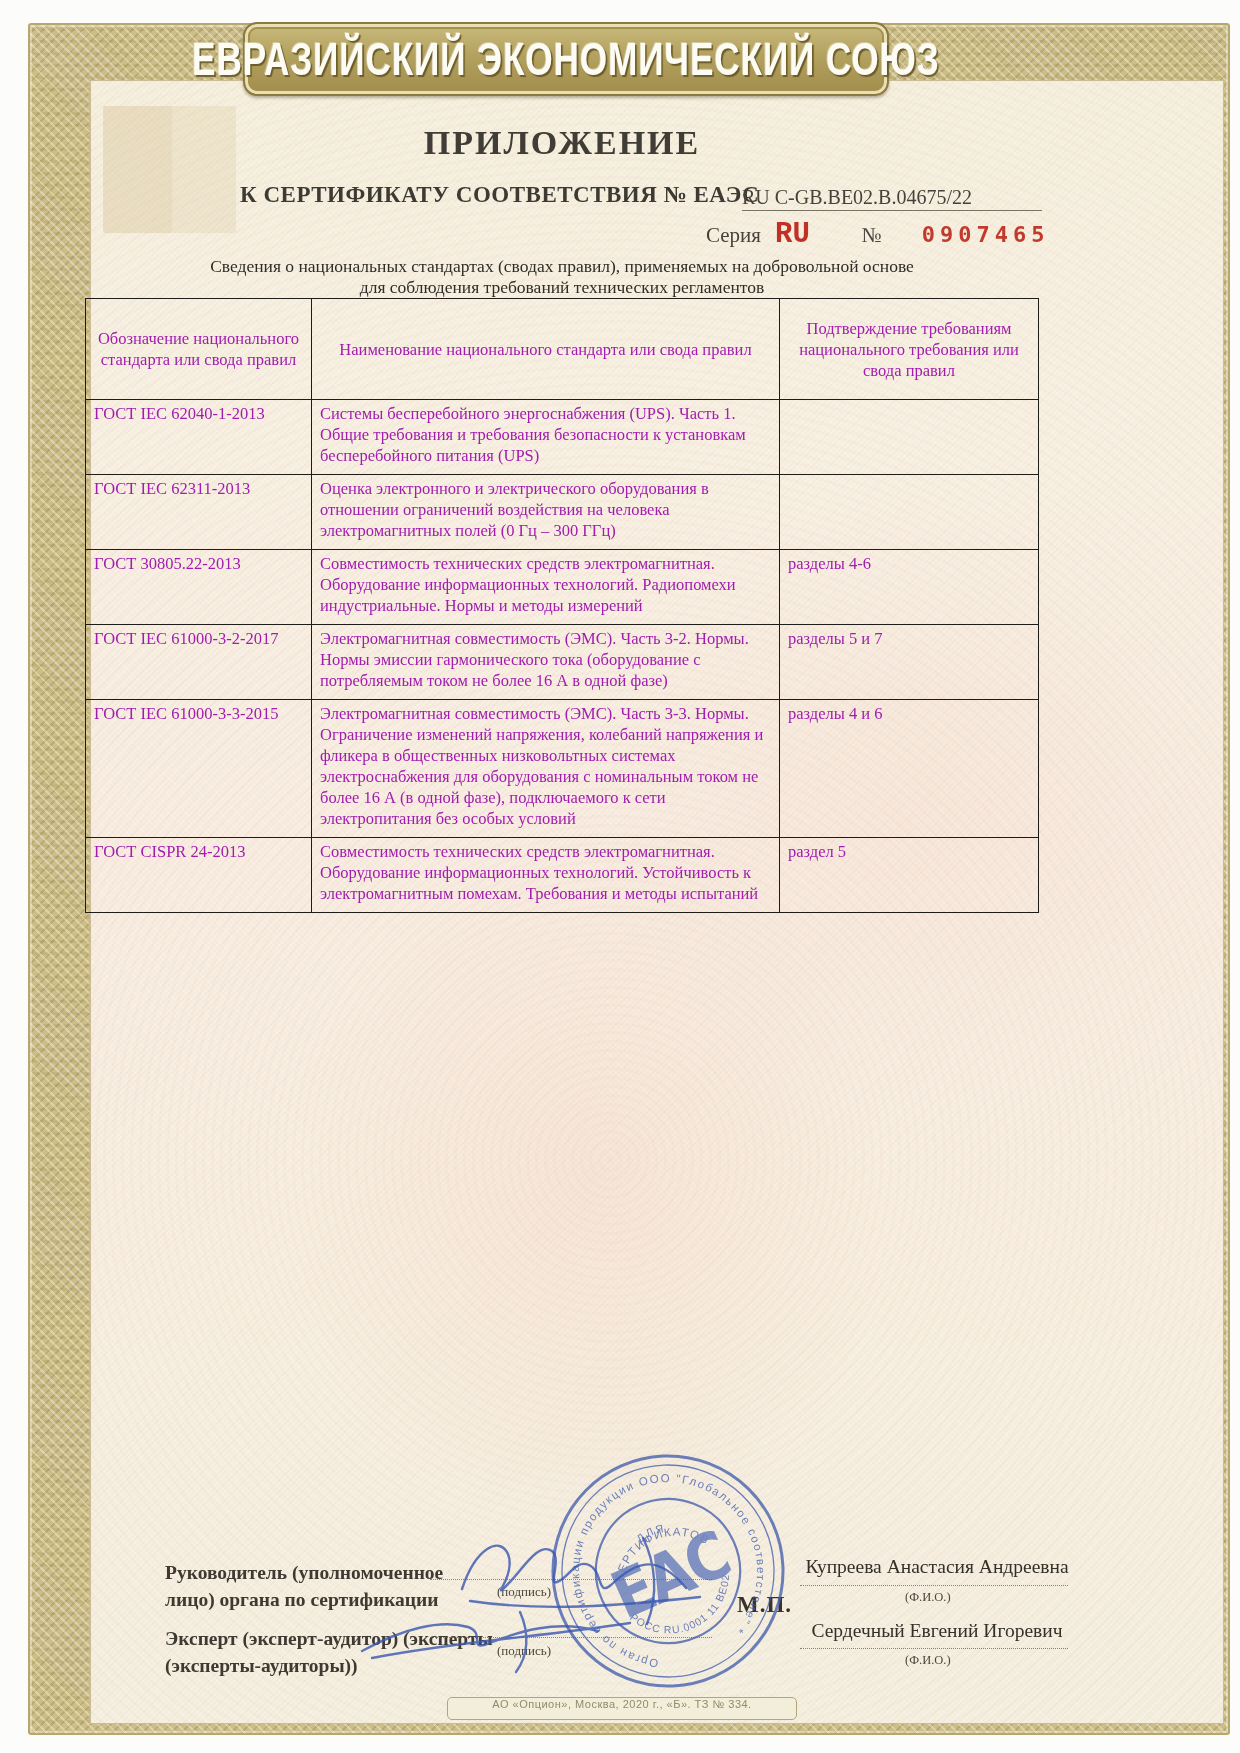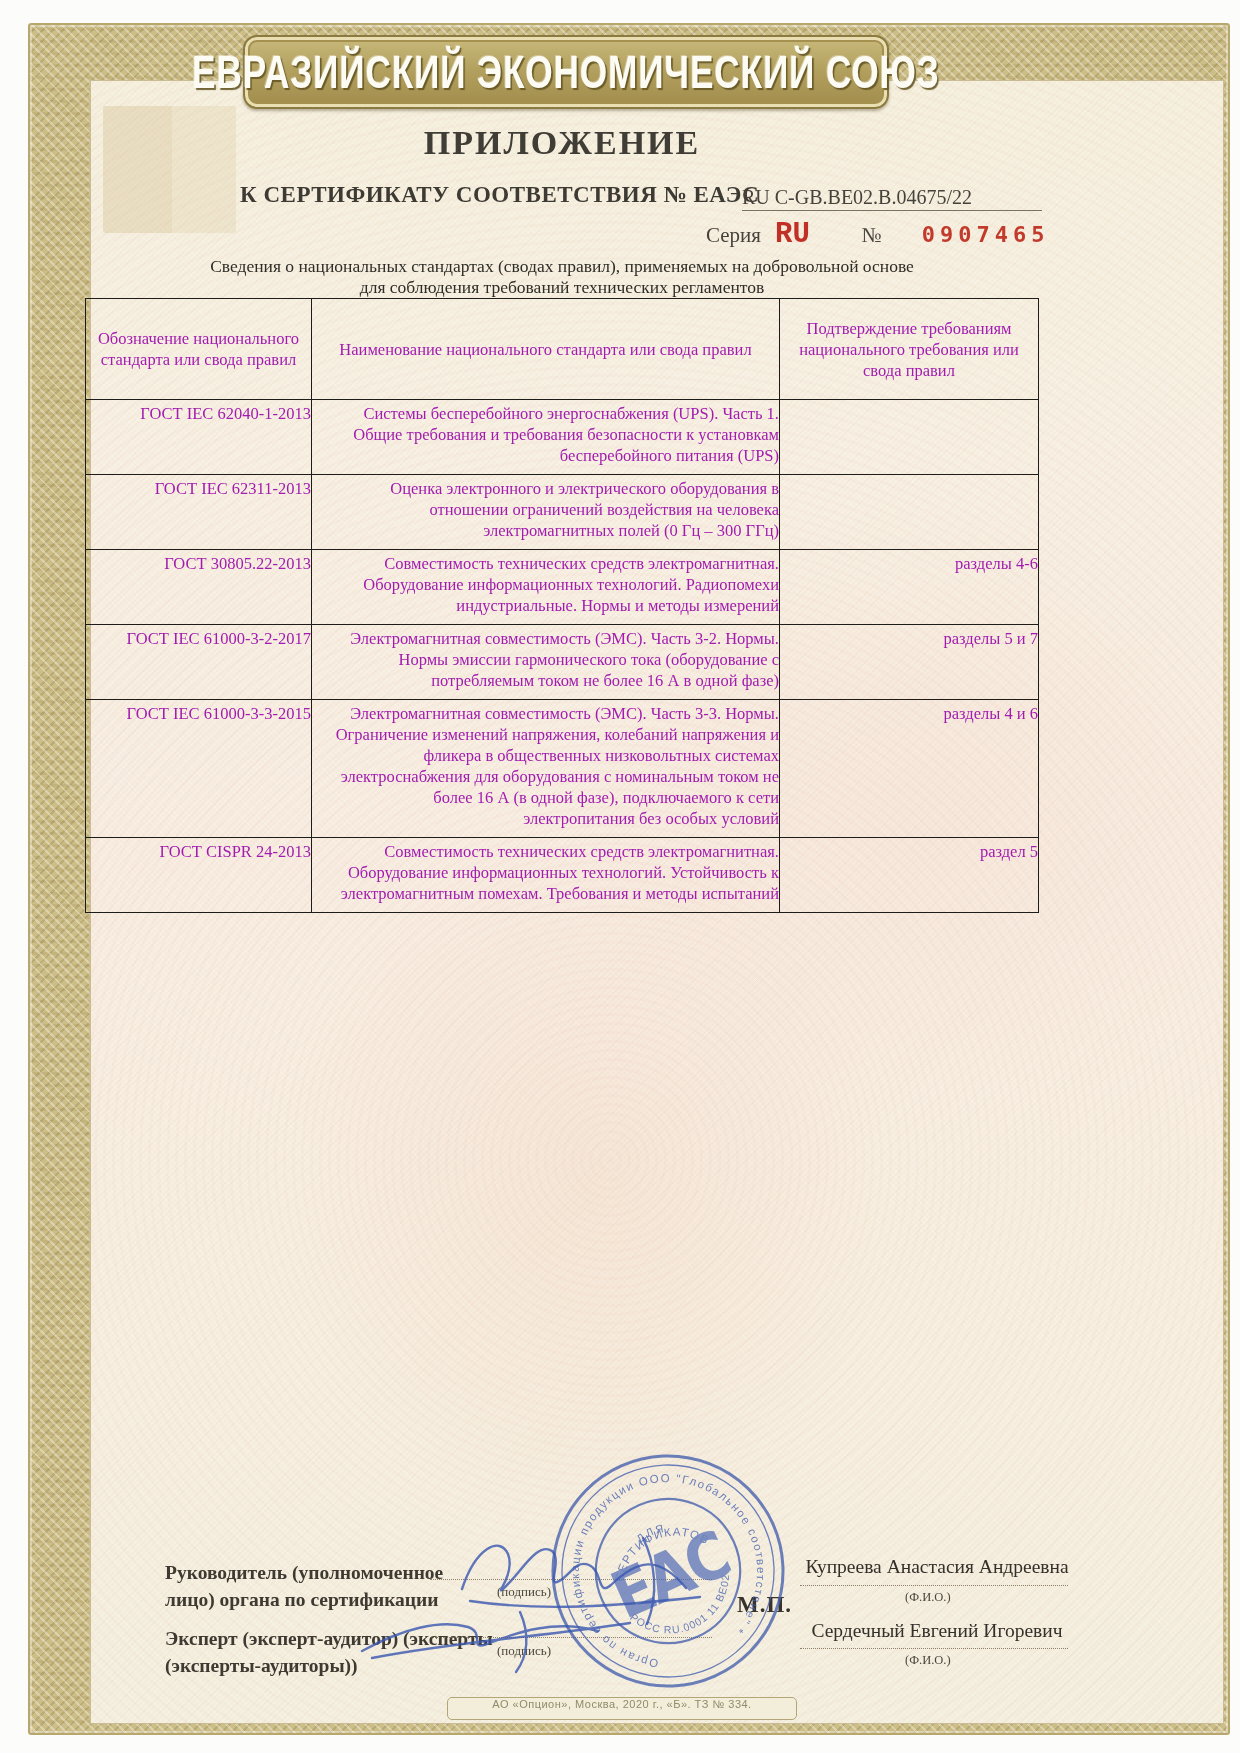--- a/index.html
+++ b/index.html
@@ -36,21 +36,21 @@
     position:absolute;left:103px;top:106px;width:133px;height:127px;
     background:linear-gradient(90deg, rgba(208,186,136,.34) 0 52%, rgba(214,196,150,.26) 52% 100%);
     border-radius:2px;
   }
   
   .banner{
     position:absolute;left:243px;top:22px;width:642px;height:70px;
     background:linear-gradient(180deg,#c9ba7c 0%,#b3a15f 45%,#a18c4c 100%);
     border:2px solid #8c7b41;border-radius:14px;
     box-shadow: inset 0 0 0 3px #e9dfb2, inset 0 0 0 5px #a5914f, 0 2px 3px rgba(60,50,20,.35);
-    display:flex;align-items:center;justify-content:center;margin-top:13px;
+    display:flex;align-items:center;justify-content:center;
   }
   .banner span{
     white-space:nowrap;
     font-family:"Liberation Sans",sans-serif;font-weight:bold;font-size:43px;
     color:#fdfcf4;letter-spacing:1px;
     transform:scale(.82,1.08);
     text-shadow:2px 2px 1px rgba(100,85,35,.9), -1px -1px 0 rgba(255,255,255,.35);
   }
   
   .title{
@@ -83,21 +83,20 @@
   
   table.std{
     position:absolute;left:85px;top:298px;width:953px;
     border-collapse:collapse;table-layout:fixed;
     font-size:16.5px;line-height:21px;color:#a21caf;
   }
   table.std th, table.std td{
     border:1.6px solid #1e1c18;
     padding:3px 0 8px 8px;vertical-align:top;
     font-weight:normal;
-    text-align:right;
   }
   table.std th{
     text-align:center;vertical-align:middle;height:88px;padding:6px 10px;
   }
   col.c1{width:226px;} col.c2{width:468px;} col.c3{width:259px;}
   tr.r5 td{height:124px;}
   
   .sig-label{
     position:absolute;font-weight:bold;font-size:19.5px;line-height:1.38;color:#3e3931;
   }

